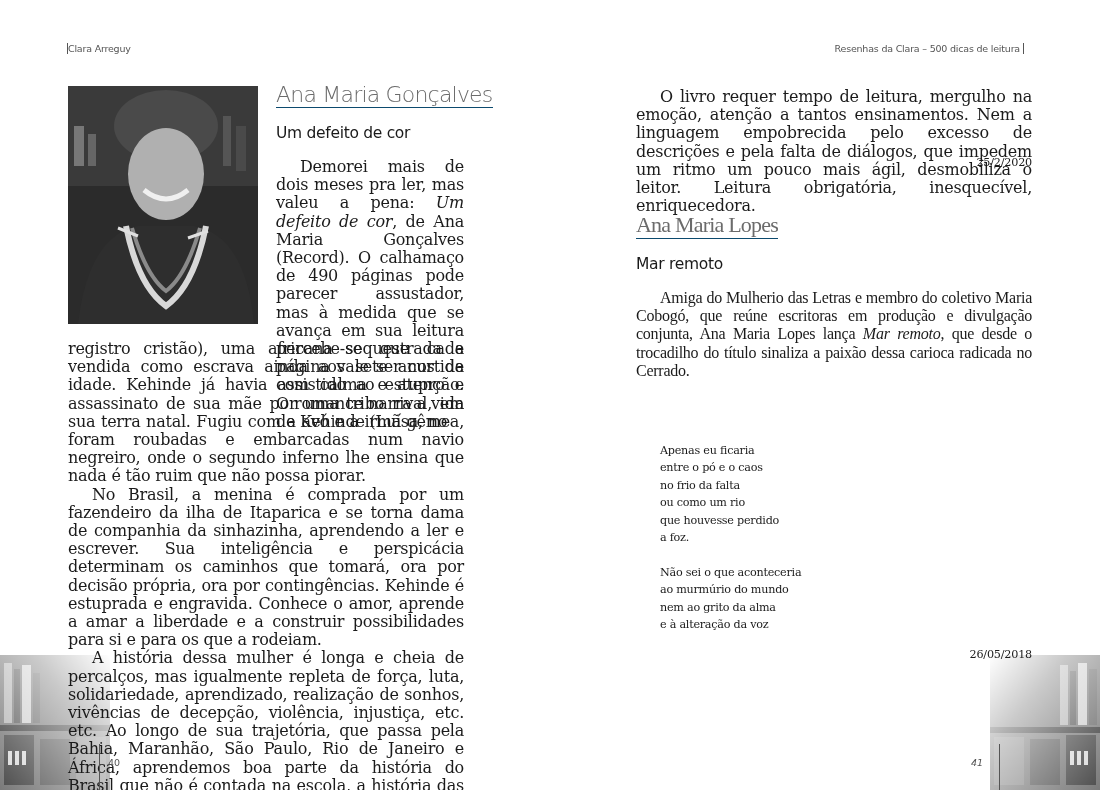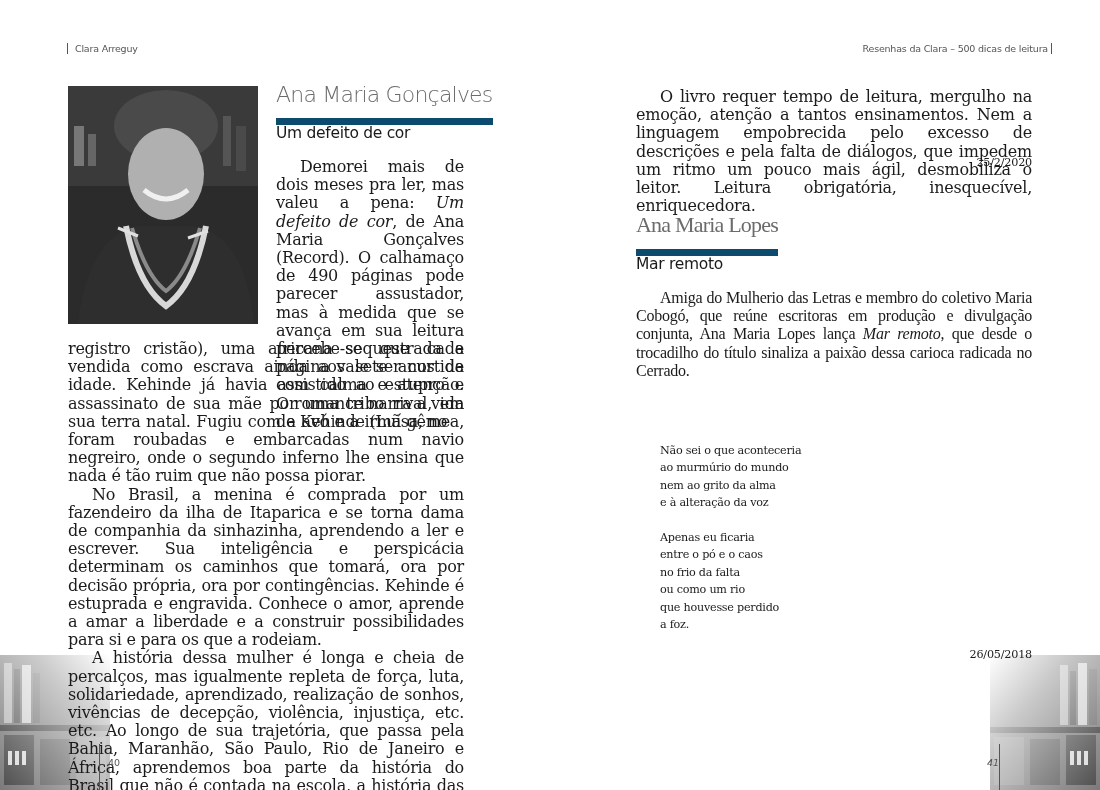--- a/index.html
+++ b/index.html
@@ -4,26 +4,26 @@
   <style>
     * { margin: 0; padding: 0; box-sizing: border-box; }
     html, body { width: 1100px; height: 790px; background: #ffffff; overflow: hidden; }
     body { position: relative; font-family: "DejaVu Serif", serif; color: #1a1a1a; }
 
     .page { position: absolute; top: 0; height: 790px; width: 550px; overflow: hidden; background: #fff; }
     .page.left { left: 0; }
     .page.right { left: 550px; }
 
     .run-head { position: absolute; top: 43px; font-family: "DejaVu Sans", sans-serif; font-size: 9.5px; color: #555; letter-spacing: -0.2px; }
-    .run-head.left { left: 67px; padding-left: 7px; border-left: 1px solid #555; }
-    .run-head.right { right: 48px; padding-right: 3px; border-right: 1px solid #555; }
+    .run-head.left { left: 67px; padding-left: 0; border-left: 1px solid #555; }
+    .run-head.right { right: 76px; padding-right: 3px; border-right: 1px solid #555; }
 
     .photo { position: absolute; left: 68px; top: 86px; width: 190px; height: 238px; overflow: hidden; background: #2a2a2a; }
 
-    .author { position: absolute; font-family: "DejaVu Sans", sans-serif; font-weight: 200; color: #6b6b6b; font-size: 22px; letter-spacing: -0.8px; padding-bottom: 11px; border-bottom: 7px solid #0c4a6e; white-space: nowrap; }
+    .author { position: absolute; font-family: "DejaVu Sans", sans-serif; font-weight: 200; color: #6b6b6b; font-size: 22px; letter-spacing: -0.8px; padding-bottom: 0; border-bottom: 1px solid #0c4a6e; white-space: nowrap; }
     .booktitle { position: absolute; font-family: "DejaVu Sans", sans-serif; font-size: 15.5px; color: #1a1a1a; letter-spacing: -0.3px; }
 
     .text { position: absolute; font-size: 16px; line-height: 18.2px; text-align: justify; letter-spacing: -0.25px; color: #1b1b1b; }
     .text p { text-indent: 24px; }
     .text p.noindent { text-indent: 0; }
     .text em { font-style: italic; }
 
     .date { position: absolute; font-size: 11.2px; color: #1b1b1b; letter-spacing: -0.2px; }
 
     .poem { position: absolute; left: 660px; font-size: 11.2px; line-height: 17.4px; letter-spacing: -0.25px; color: #1b1b1b; }
@@ -133,32 +133,32 @@
 
 <div class="author" style="left:636px; top:212px;font-family:Liberation Serif, serif;">Ana Maria Lopes</div>
 <div class="booktitle" style="left:636px; top:255px;">Mar remoto</div>
 
 <div class="text" style="left:636px; top:289px; width:396px;font-family:Liberation Serif, serif;">
   <p><span>Amiga do Mulherio das Letras e membro do coletivo Maria Cobogó, que reúne escritoras em produção e divulgação conjunta, Ana Maria Lopes lança </span><em>Mar remoto</em><span>, que desde o trocadilho do título sinaliza a paixão dessa carioca radicada no Cerrado.</span></p>
 </div>
 
 <div class="poem" style="top:442px;">
   <div class="stanza">
-    <div>Não sei o que aconteceria</div>
-    <div>ao murmúrio do mundo</div>
-    <div>nem ao grito da alma</div>
-    <div>e à alteração da voz</div>
-  </div>
-  <div class="stanza">
     <div>Apenas eu ficaria</div>
     <div>entre o pó e o caos</div>
     <div>no frio da falta</div>
     <div>ou como um rio</div>
     <div>que houvesse perdido</div>
     <div>a foz.</div>
   </div>
+  <div class="stanza">
+    <div>Não sei o que aconteceria</div>
+    <div>ao murmúrio do mundo</div>
+    <div>nem ao grito da alma</div>
+    <div>e à alteração da voz</div>
+  </div>
 </div>
 
 <div class="date" style="right:68px; top:648px;">26/05/2018</div>
 
 <div class="folio" style="left:999px; border-left:none; border-right:1px solid #555; width:0;">
-  <span style="right:0;font-style:italic;">41</span>
+  <span style="right:16px;font-style:italic;">41</span>
 </div>
 
 </body></html>

